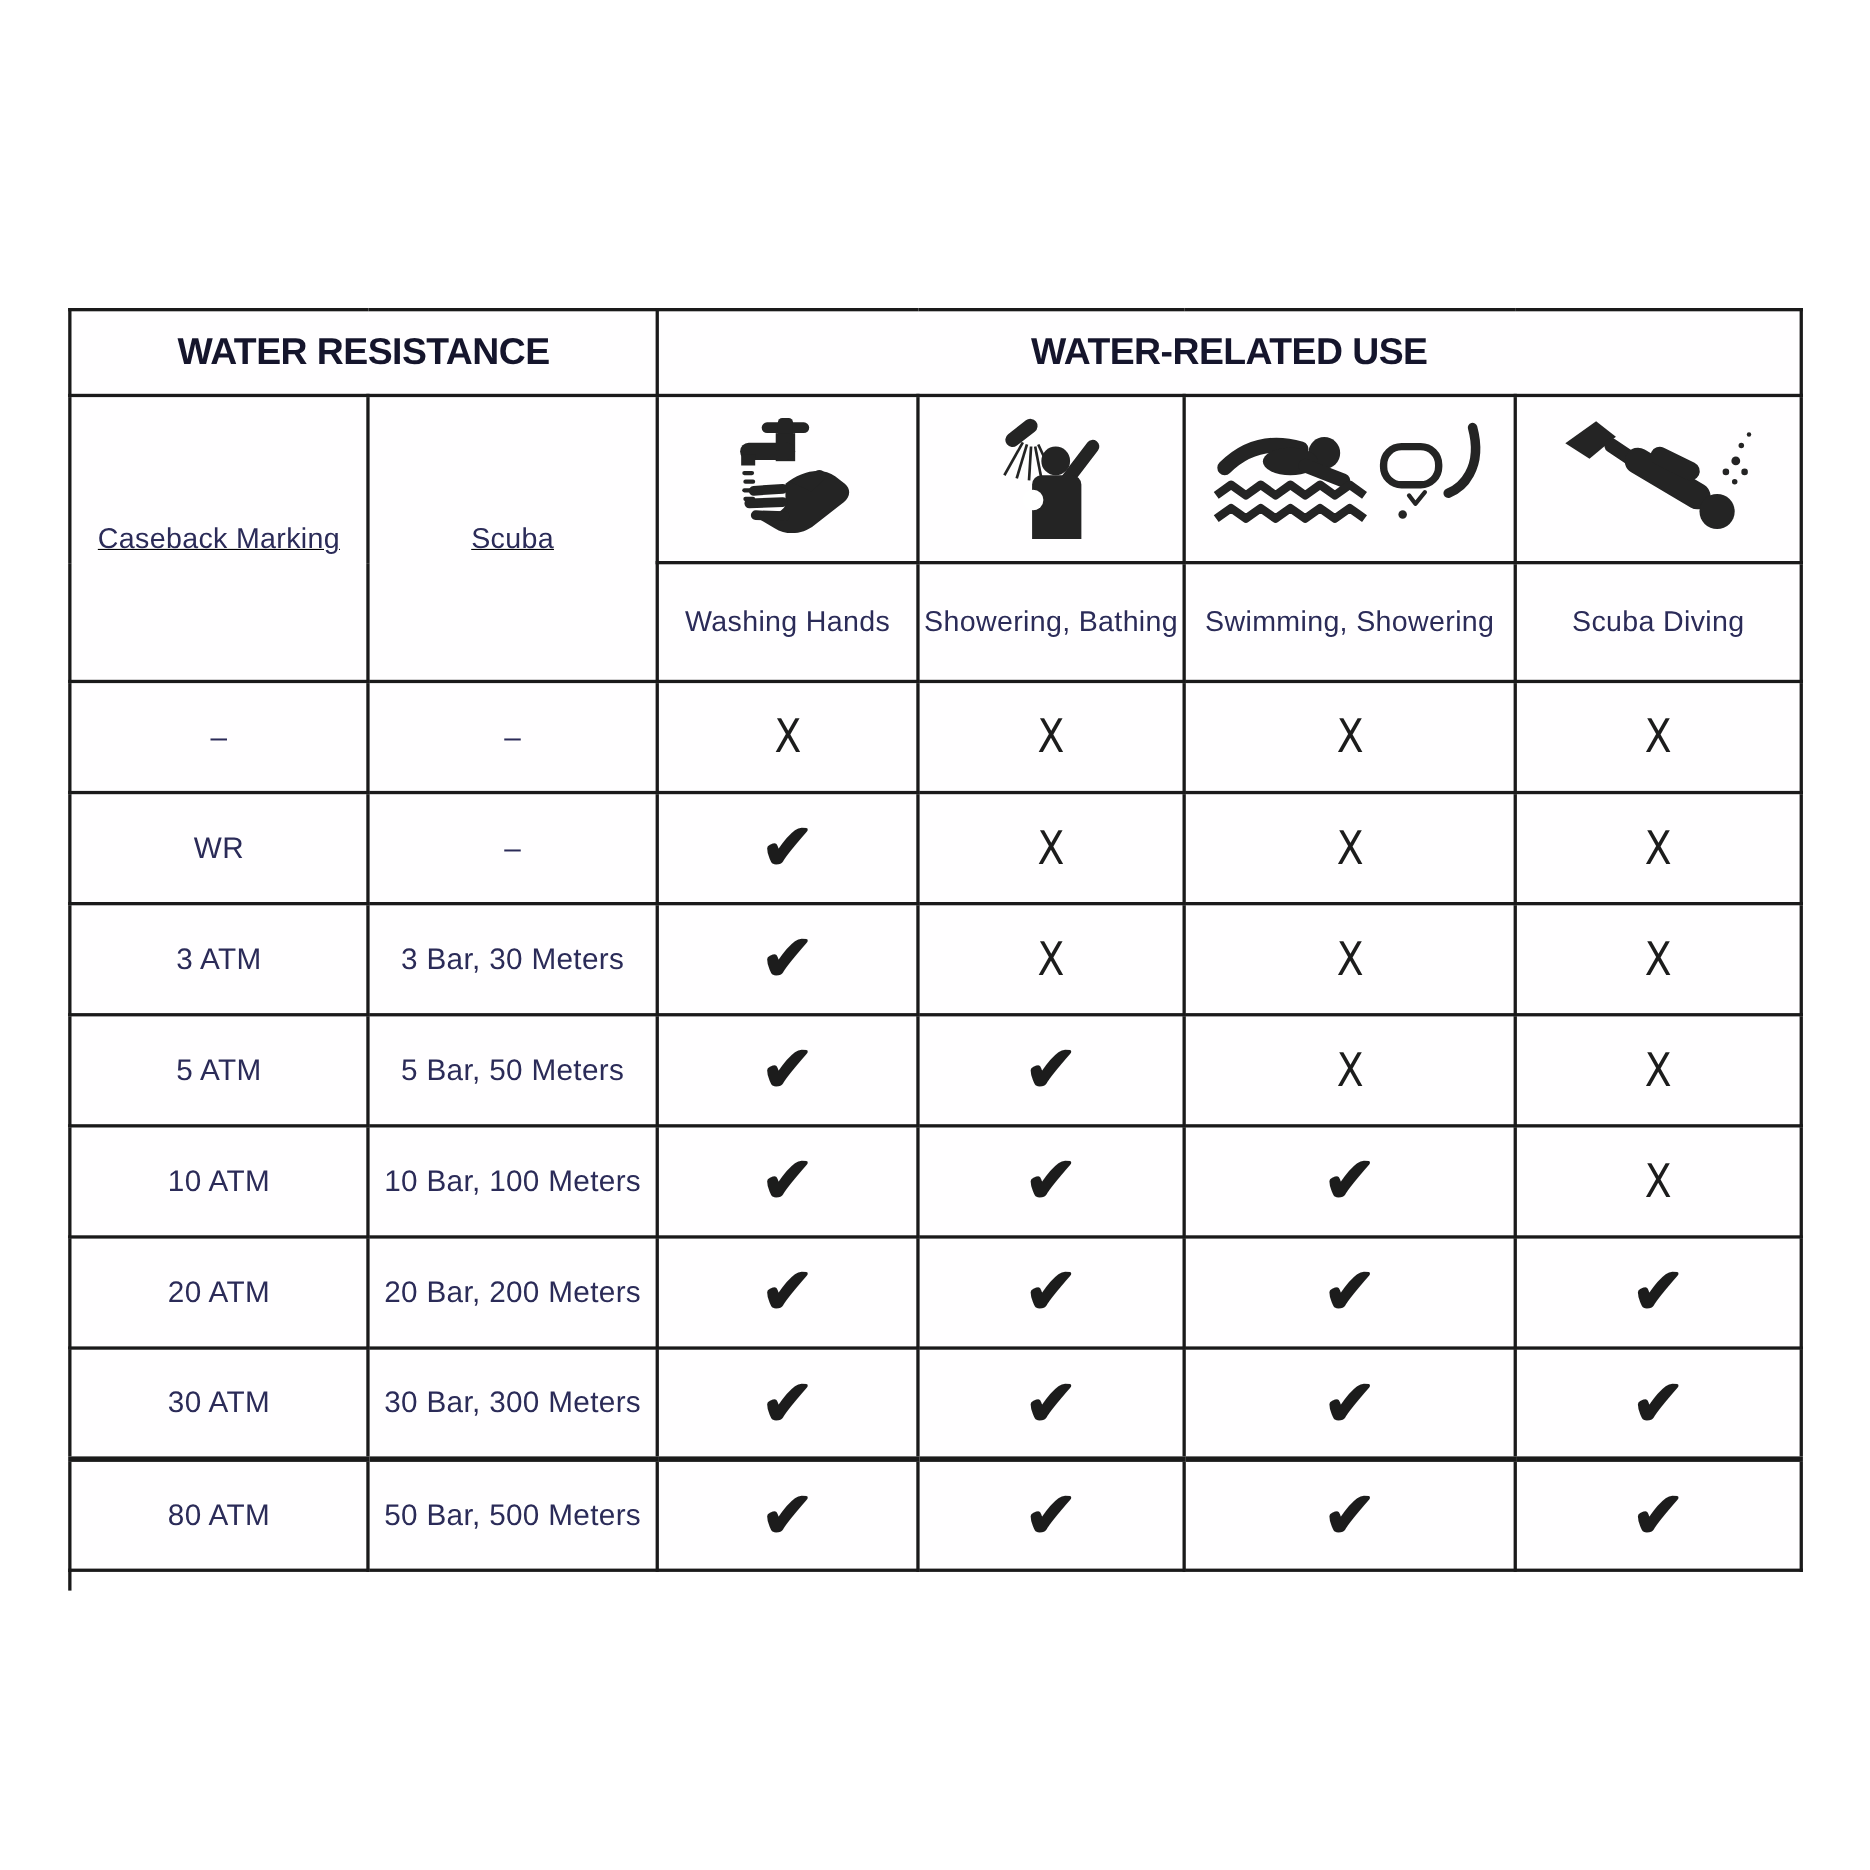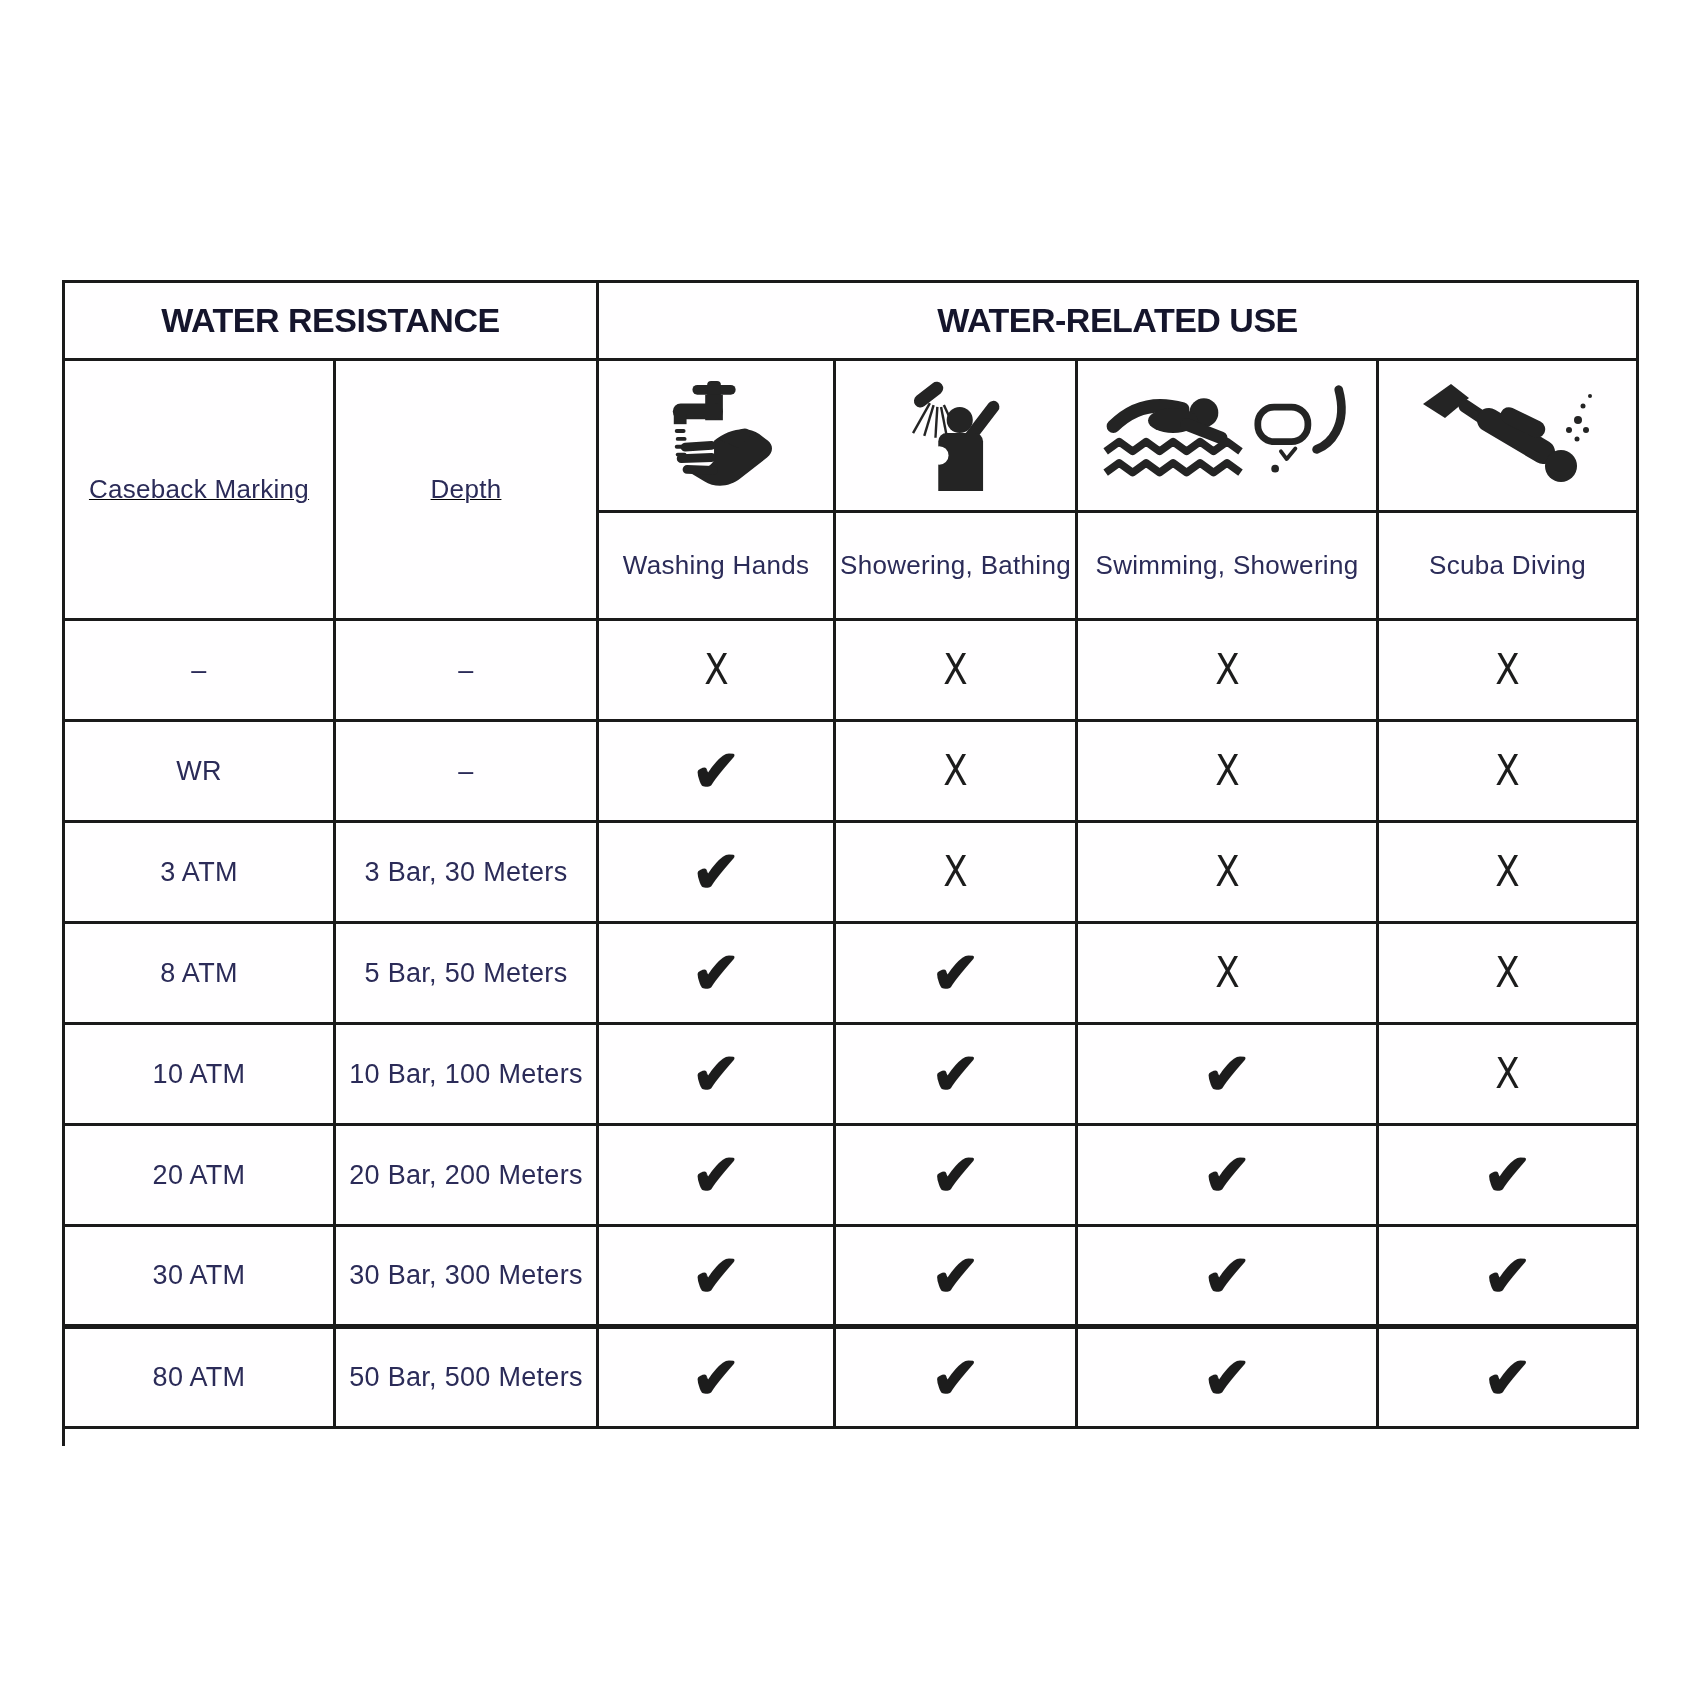--- a/index.html
+++ b/index.html
@@ -80,21 +80,21 @@
       <th colspan="4">
         <span class="group-title">WATER-RELATED USE</span>
       </th>
     </tr>
 
     <tr class="r-icons">
       <td rowspan="2">
         <span class="col-label">Caseback Marking</span>
       </td>
       <td rowspan="2">
-        <span class="col-label">Depth</span>
+        <span class="col-label">Scuba</span>
       </td>
 
       <td>
         <span class="icon-wrap">
           <svg width="118" height="108" viewBox="0 0 120 110" aria-hidden="true">
             <rect class="ink" x="36" y="5" width="44" height="10" rx="5"></rect>
             <rect class="ink" x="51" y="1" width="14" height="18" rx="4"></rect>
             <rect class="ink" x="49" y="15" width="18" height="26"></rect>
             <rect class="ink" x="16" y="24" width="51" height="16" rx="8"></rect>
             <rect class="ink" x="17" y="35" width="13" height="10"></rect>
@@ -201,21 +201,21 @@
     </tr>
     <tr class="r-data">
       <td><span class="cell-text">3 ATM</span></td>
       <td><span class="cell-text">3 Bar, 30 Meters</span></td>
       <td><span class="mark mark-check">✔</span></td>
       <td><span class="mark mark-x">X</span></td>
       <td><span class="mark mark-x">X</span></td>
       <td><span class="mark mark-x">X</span></td>
     </tr>
     <tr class="r-data">
-      <td><span class="cell-text">8 ATM</span></td>
+      <td><span class="cell-text">5 ATM</span></td>
       <td><span class="cell-text">5 Bar, 50 Meters</span></td>
       <td><span class="mark mark-check">✔</span></td>
       <td><span class="mark mark-check">✔</span></td>
       <td><span class="mark mark-x">X</span></td>
       <td><span class="mark mark-x">X</span></td>
     </tr>
     <tr class="r-data">
       <td><span class="cell-text">10 ATM</span></td>
       <td><span class="cell-text">10 Bar, 100 Meters</span></td>
       <td><span class="mark mark-check">✔</span></td>

